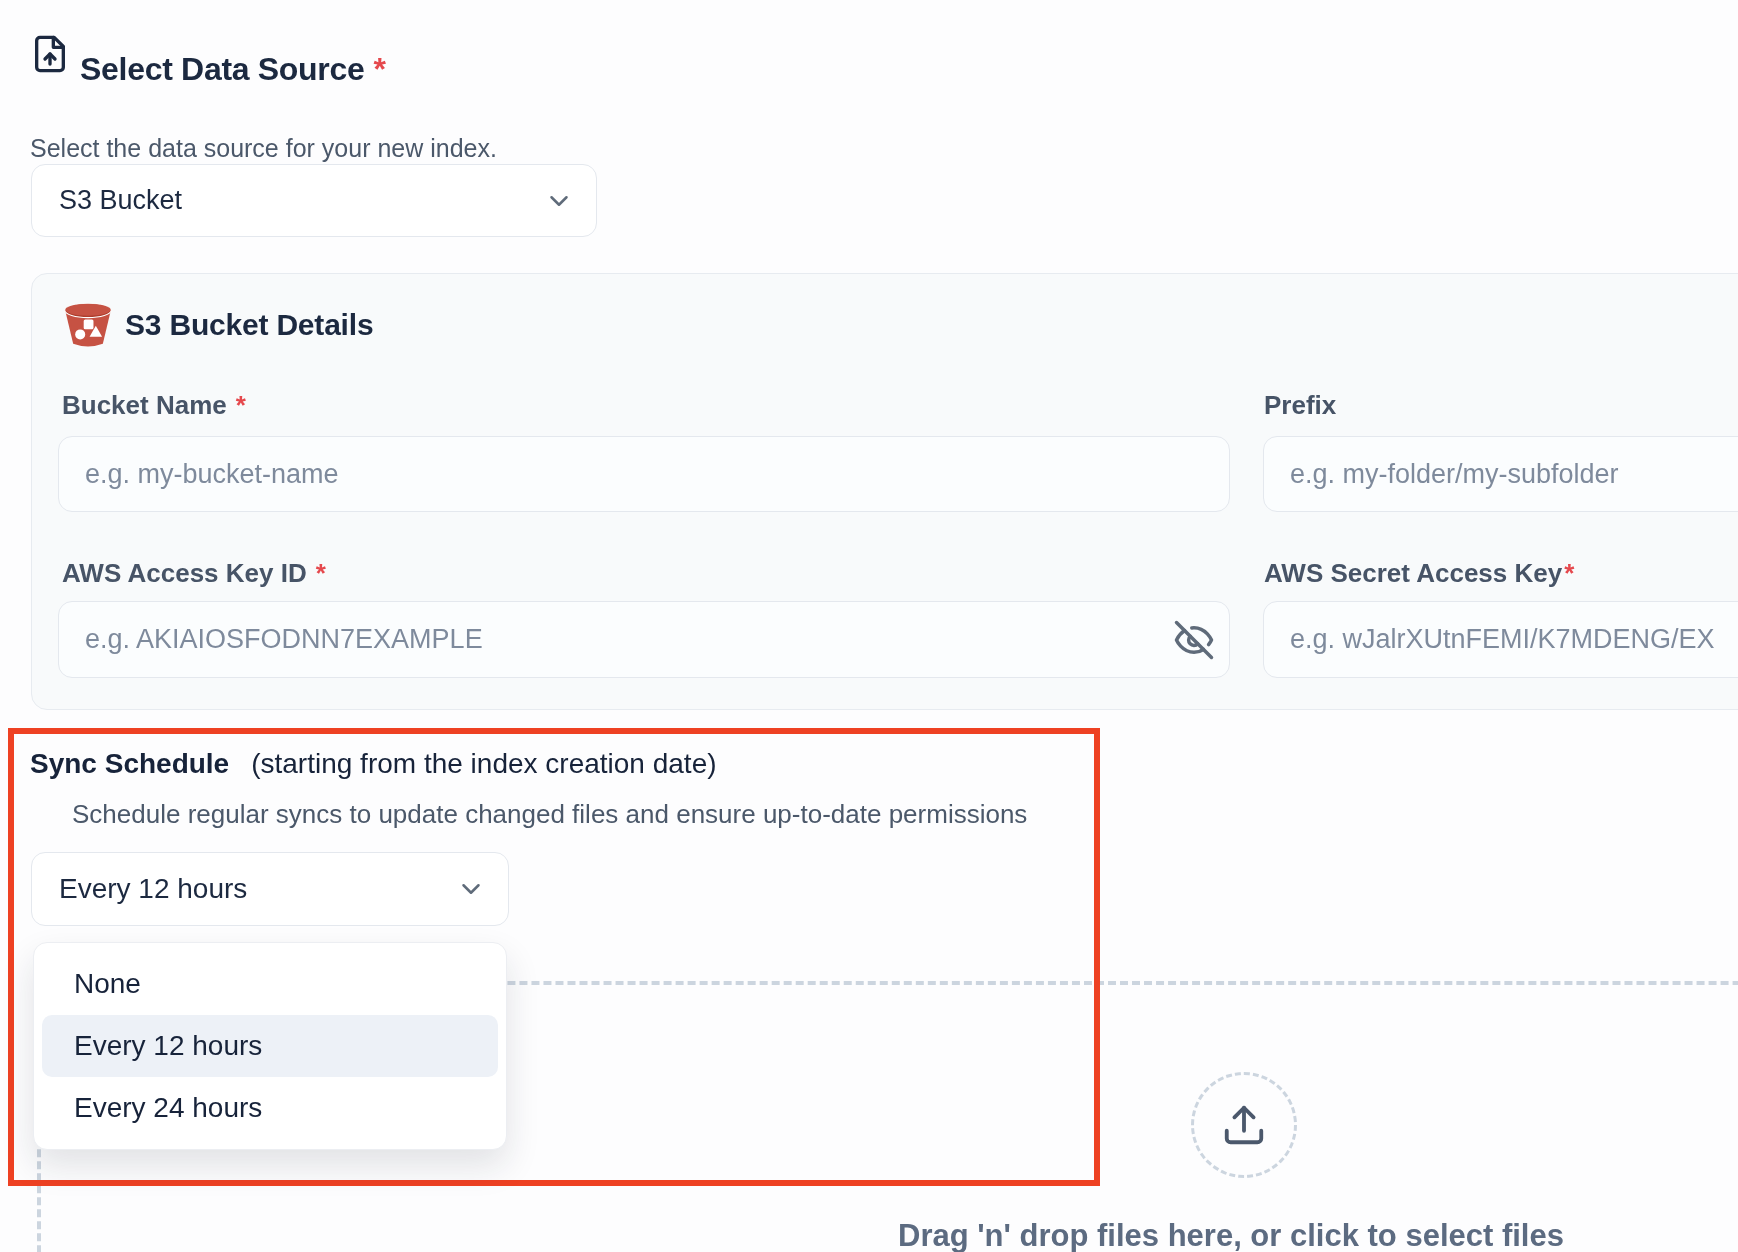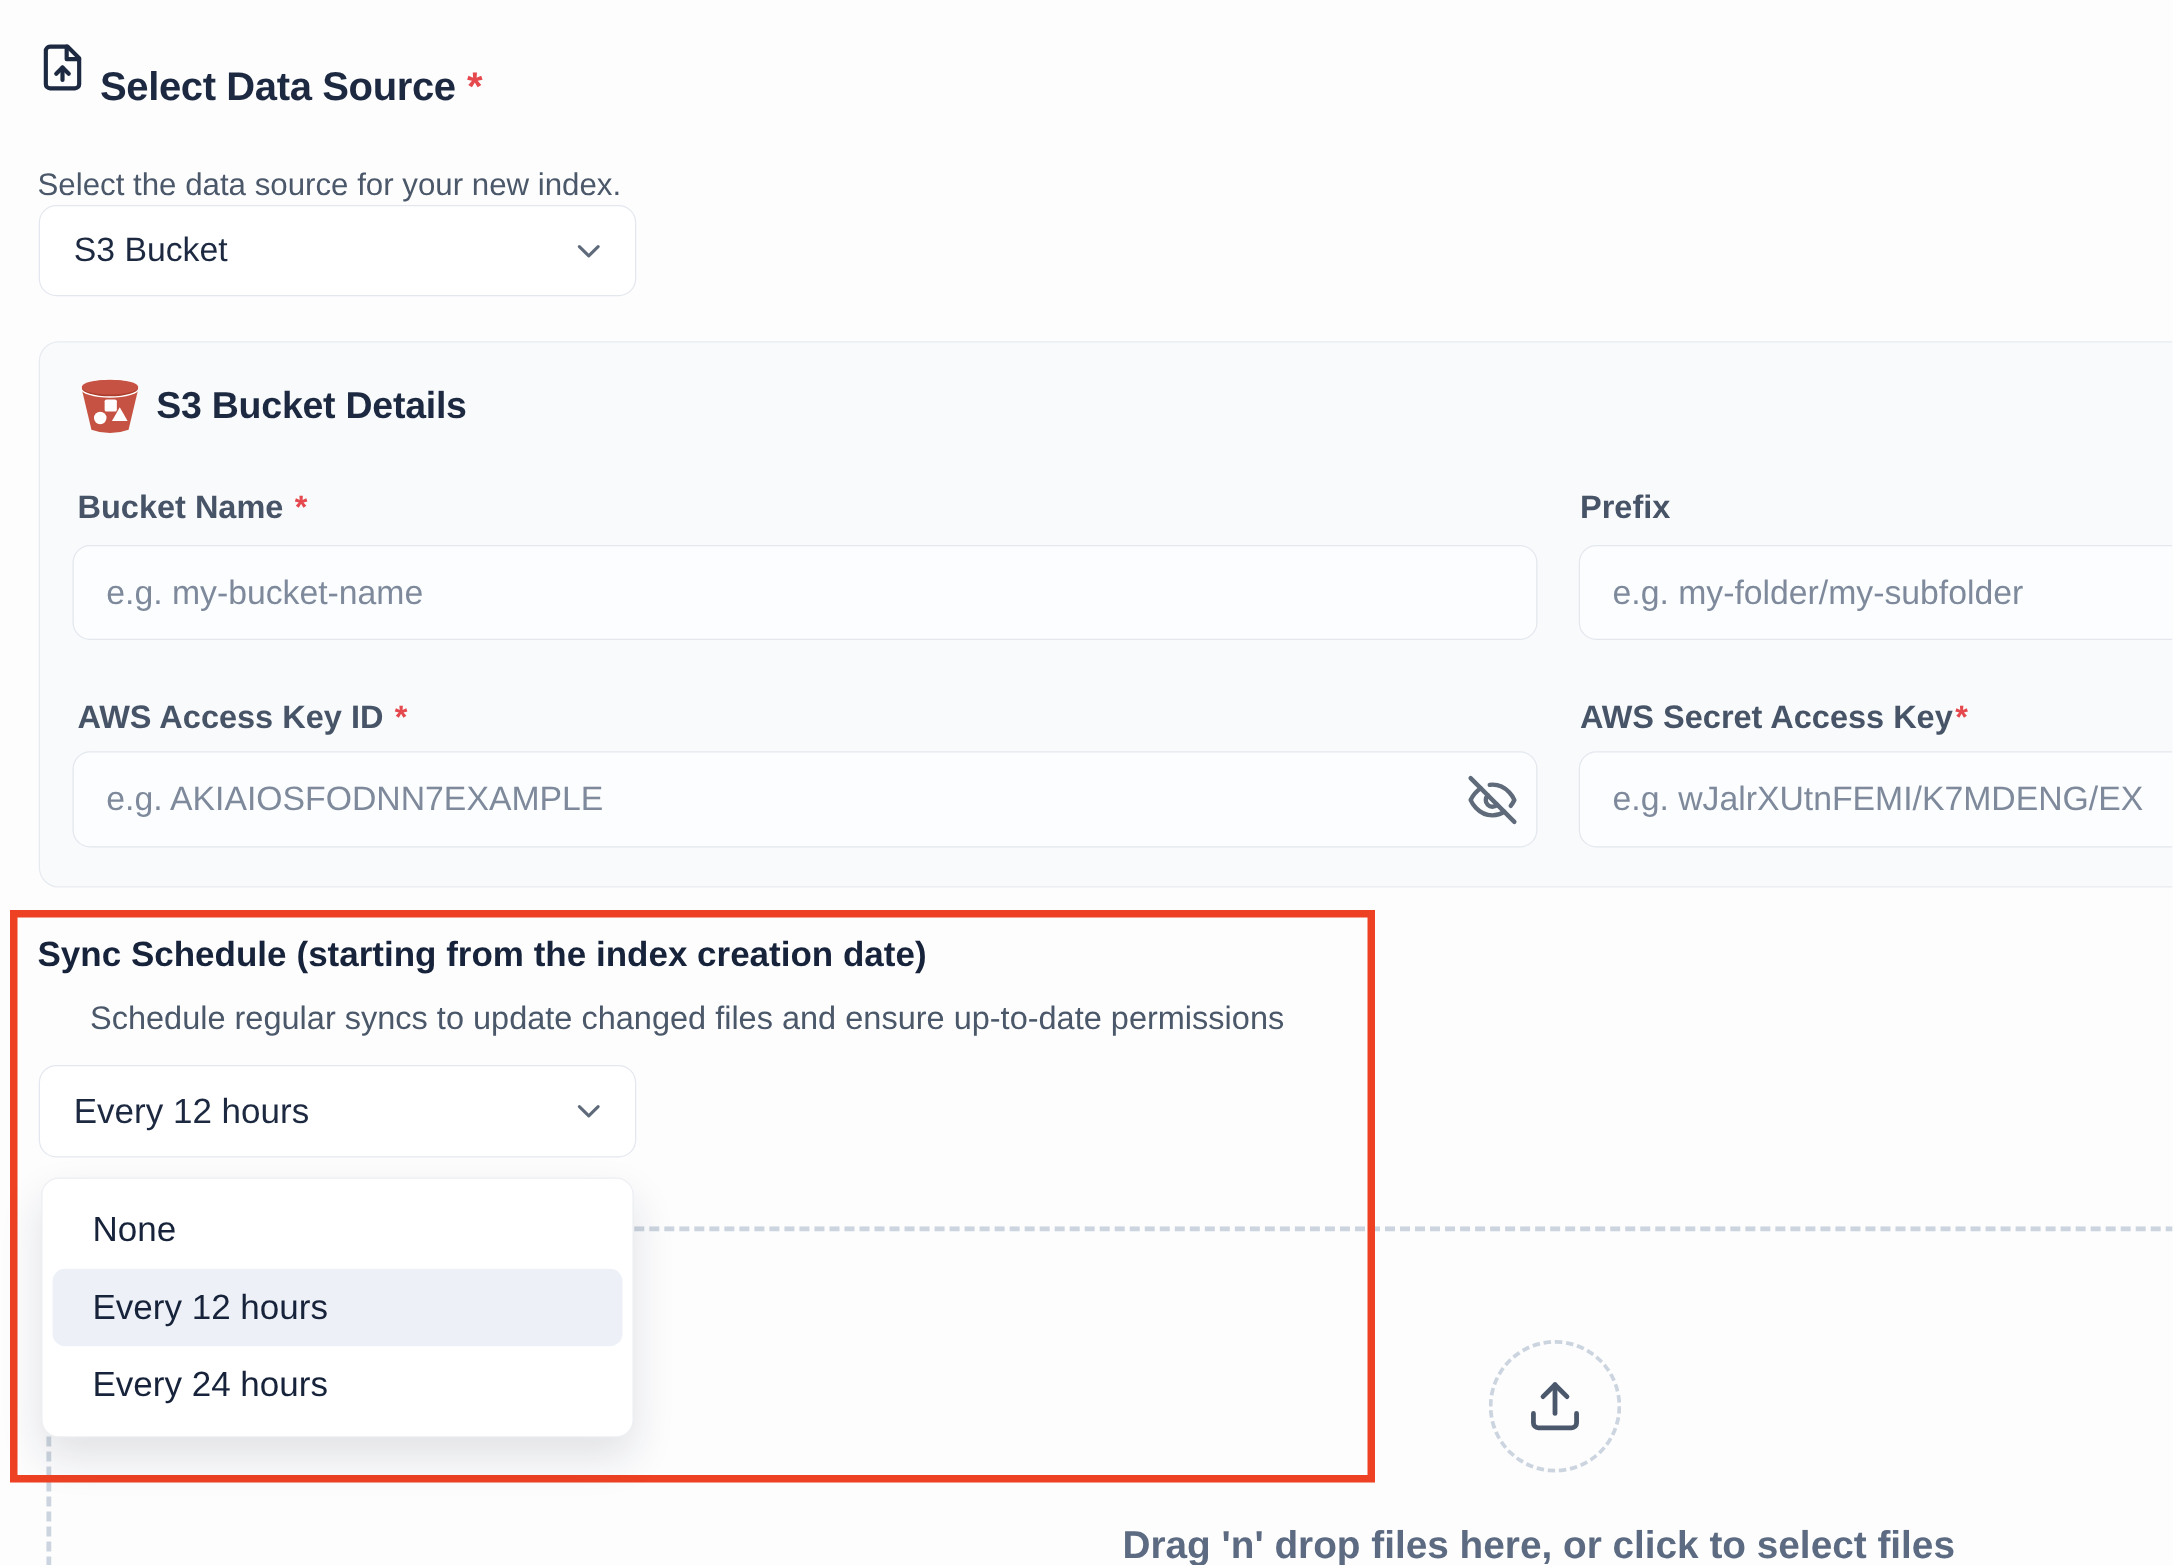--- a/index.html
+++ b/index.html
@@ -10,21 +10,21 @@
   .hdr-icon{position:absolute;left:30px;top:32px;width:40px;height:44px;color:#1c2940;}
   .page-title{position:absolute;left:80px;top:30px;font-size:32px;font-weight:700;color:#1c2940;letter-spacing:-.3px;}
   .req{color:#e5484d;margin-left:9px;font-weight:700;}
   .page-subtitle{position:absolute;left:30px;top:90px;font-size:25px;color:#4b586a;margin-top:44px;}
 
   
   .select-trigger{position:absolute;box-sizing:border-box;display:flex;align-items:center;justify-content:space-between;
     background:#fff;border:1.5px solid #e4e8ee;border-radius:14px;padding:0 22px 0 27px;
     font-size:27px;color:#1c2940;cursor:pointer;}
   .select-trigger .chev{width:30px;height:30px;color:#5f6b7a;flex:none;}
-  #source-select{left:31px;top:164px;width:478px;height:73px;}
+  #source-select{left:31px;top:164px;width:566px;height:73px;}
   #schedule-select{left:31px;top:852px;width:478px;height:74px;font-size:28px;z-index:3;}
 
   
   .card{position:absolute;left:31px;top:273px;width:1747px;height:437px;box-sizing:border-box;
     background:#f8fafb;border:1.5px solid #e7ebf0;border-radius:16px;}
   .card-header{position:absolute;left:31px;top:28px;display:flex;align-items:center;gap:12px;}
   .bucket-icon{width:50px;height:46px;}
   .card-title{font-size:30px;font-weight:700;color:#1c2940;letter-spacing:-.2px;}
   .field-label{position:absolute;font-size:26px;font-weight:700;color:#475467;white-space:nowrap;}
   .field-label .req{font-size:26px;}
@@ -51,21 +51,21 @@
   .upload-circle svg{width:46px;height:46px;color:#4b586c;}
   .drop-text{position:absolute;left:898px;top:1218px;font-size:31px;font-weight:700;color:#5c6b81;z-index:1;white-space:nowrap;}
 
   
   .highlight-box{position:absolute;left:8px;top:728px;width:1092px;height:458px;box-sizing:border-box;
     border:6px solid #ee4123;z-index:2;pointer-events:none;}
 
   
   .sync-title{position:absolute;left:30px;top:748px;font-size:28px;color:#17233a;z-index:3;white-space:nowrap;}
   .sync-title .bold{font-weight:700;}
-  .sync-title .note{font-weight:700;margin-left:8px;}
+  .sync-title .note{font-weight:400;margin-left:22px;}
   .sync-subtitle{position:absolute;left:30px;top:799px;font-size:26px;color:#4b586a;z-index:3;white-space:nowrap;margin-left:42px;}
 
   
   .menu{position:absolute;left:33px;top:942px;width:474px;box-sizing:border-box;background:#fff;
     border:1px solid #eceef2;border-radius:14px;box-shadow:0 16px 34px rgba(23,32,53,.12);
     padding:10px 8px;z-index:4;}
   .menu-item{height:62px;display:flex;align-items:center;padding-left:32px;font-size:28px;color:#17233a;
     border-radius:10px;cursor:pointer;}
   .menu-item.active{background:#edf1f7;}
 </style>

